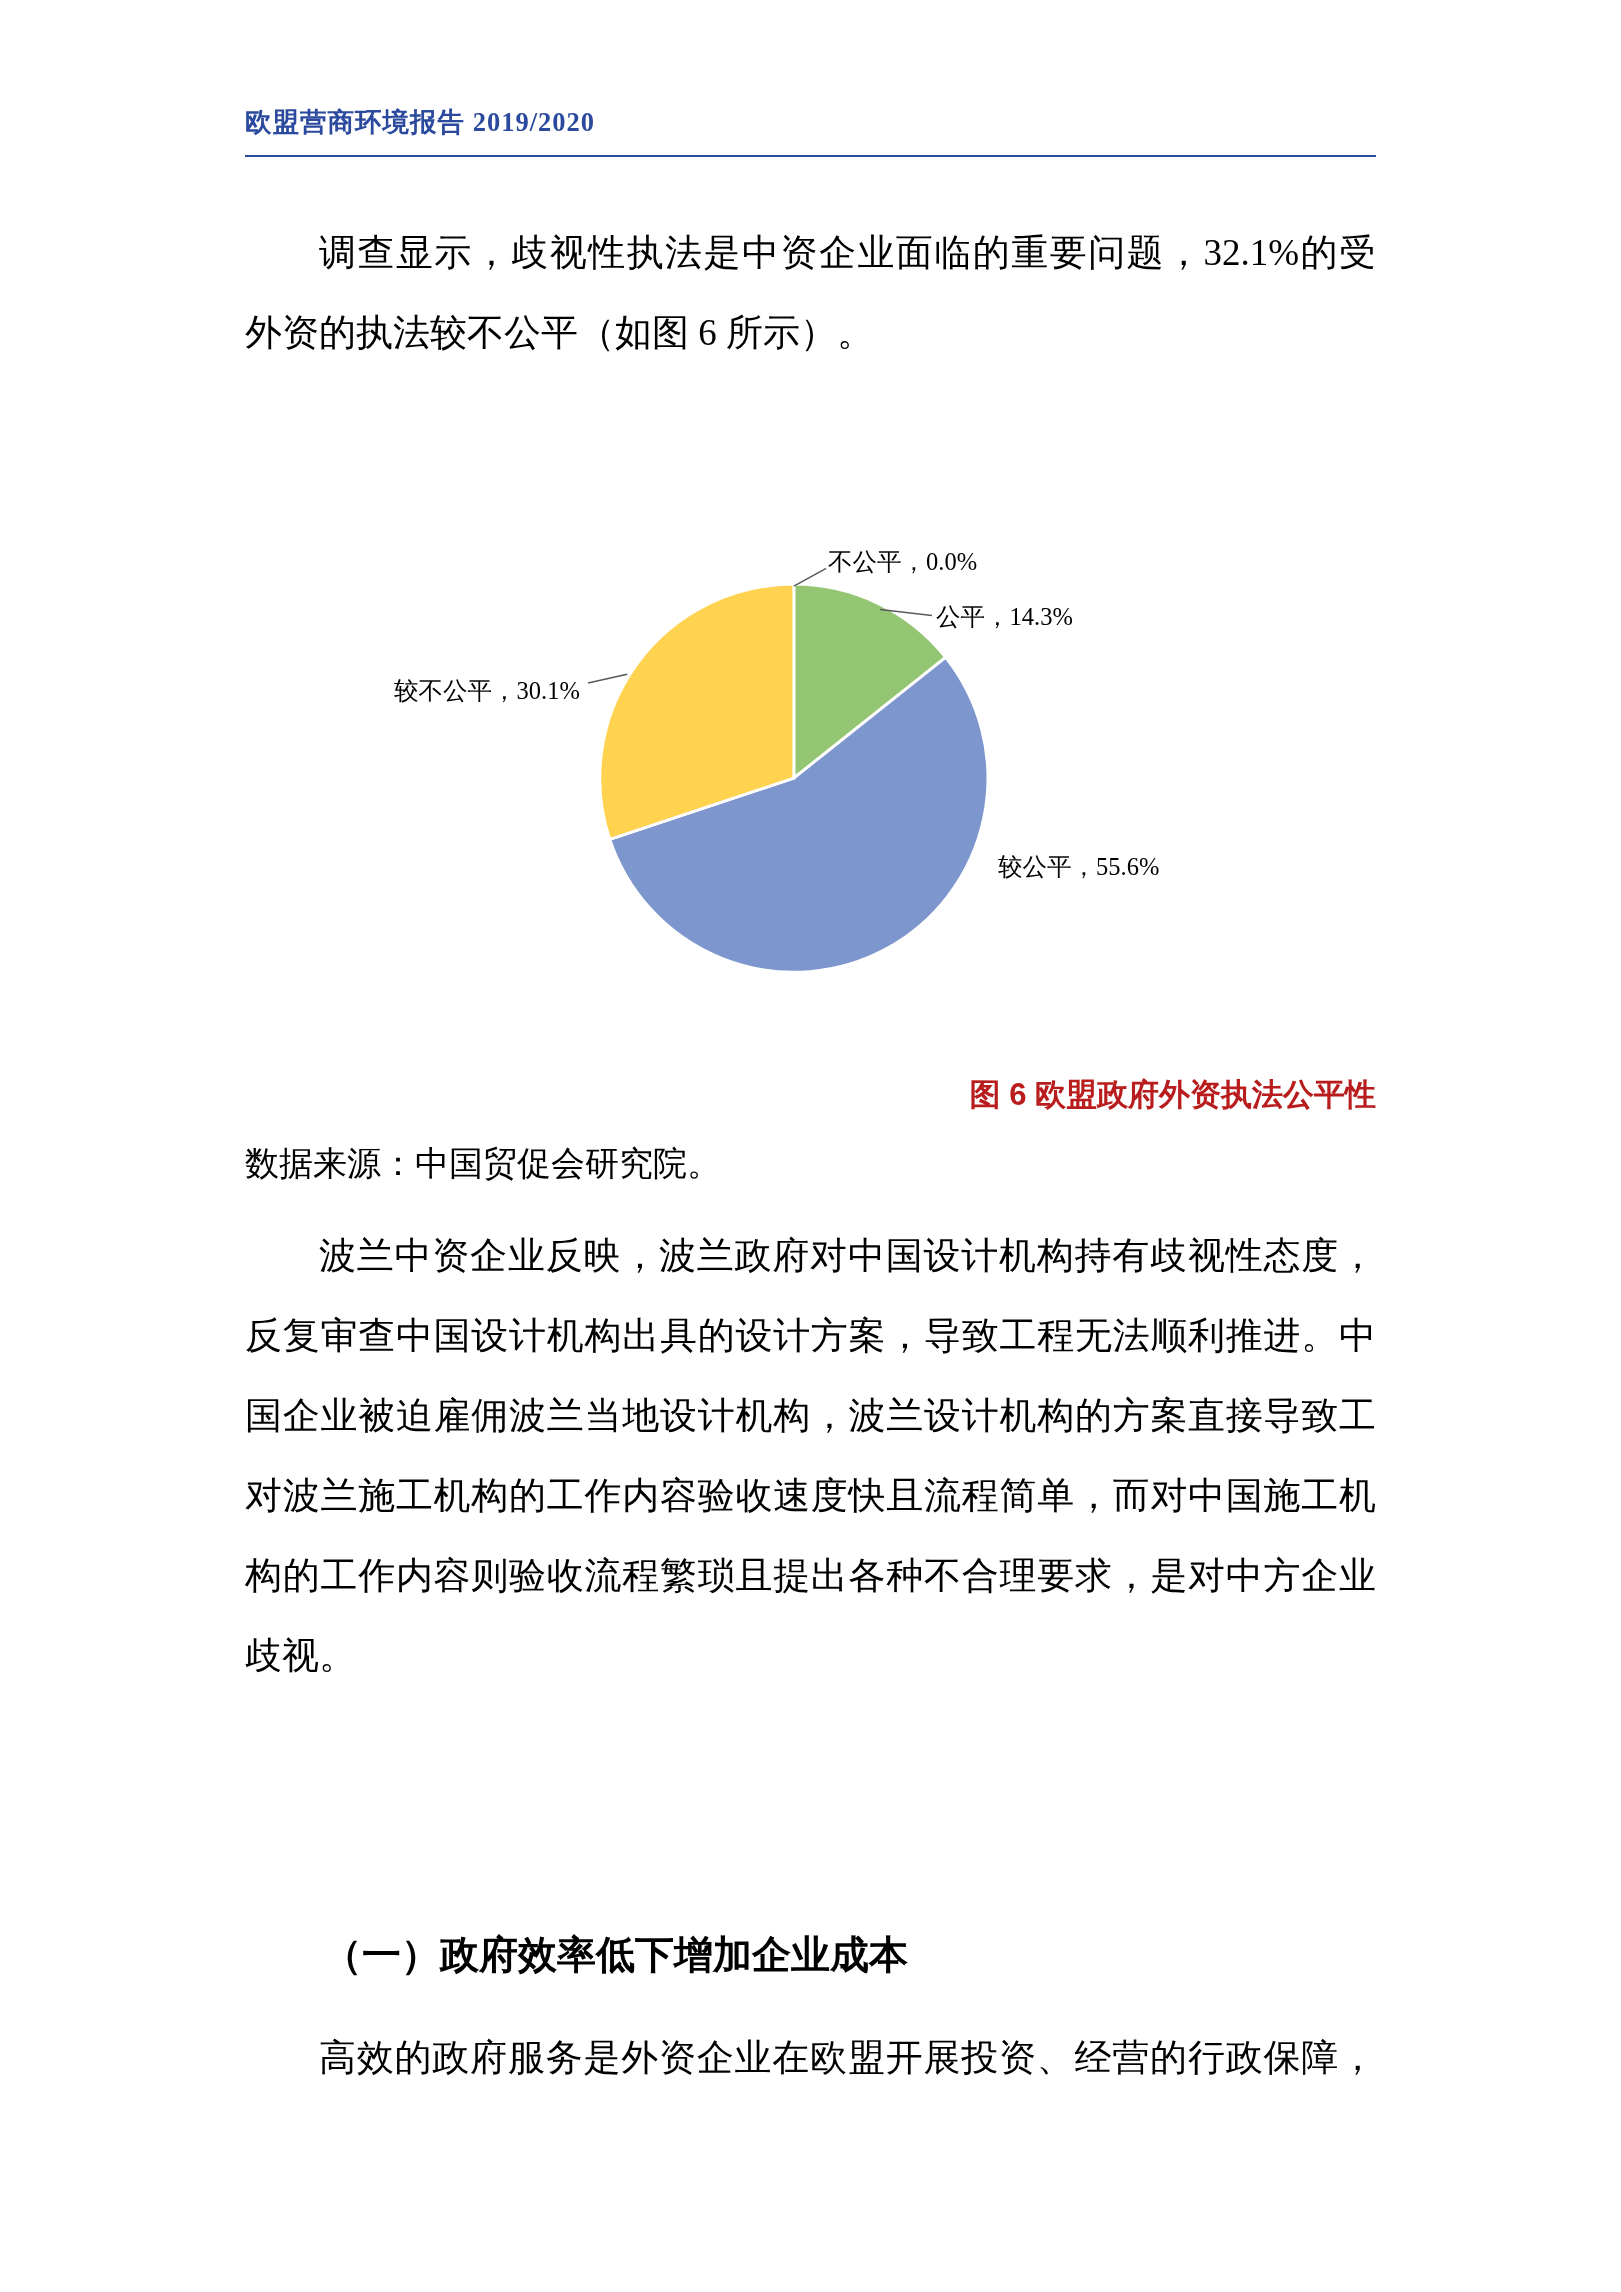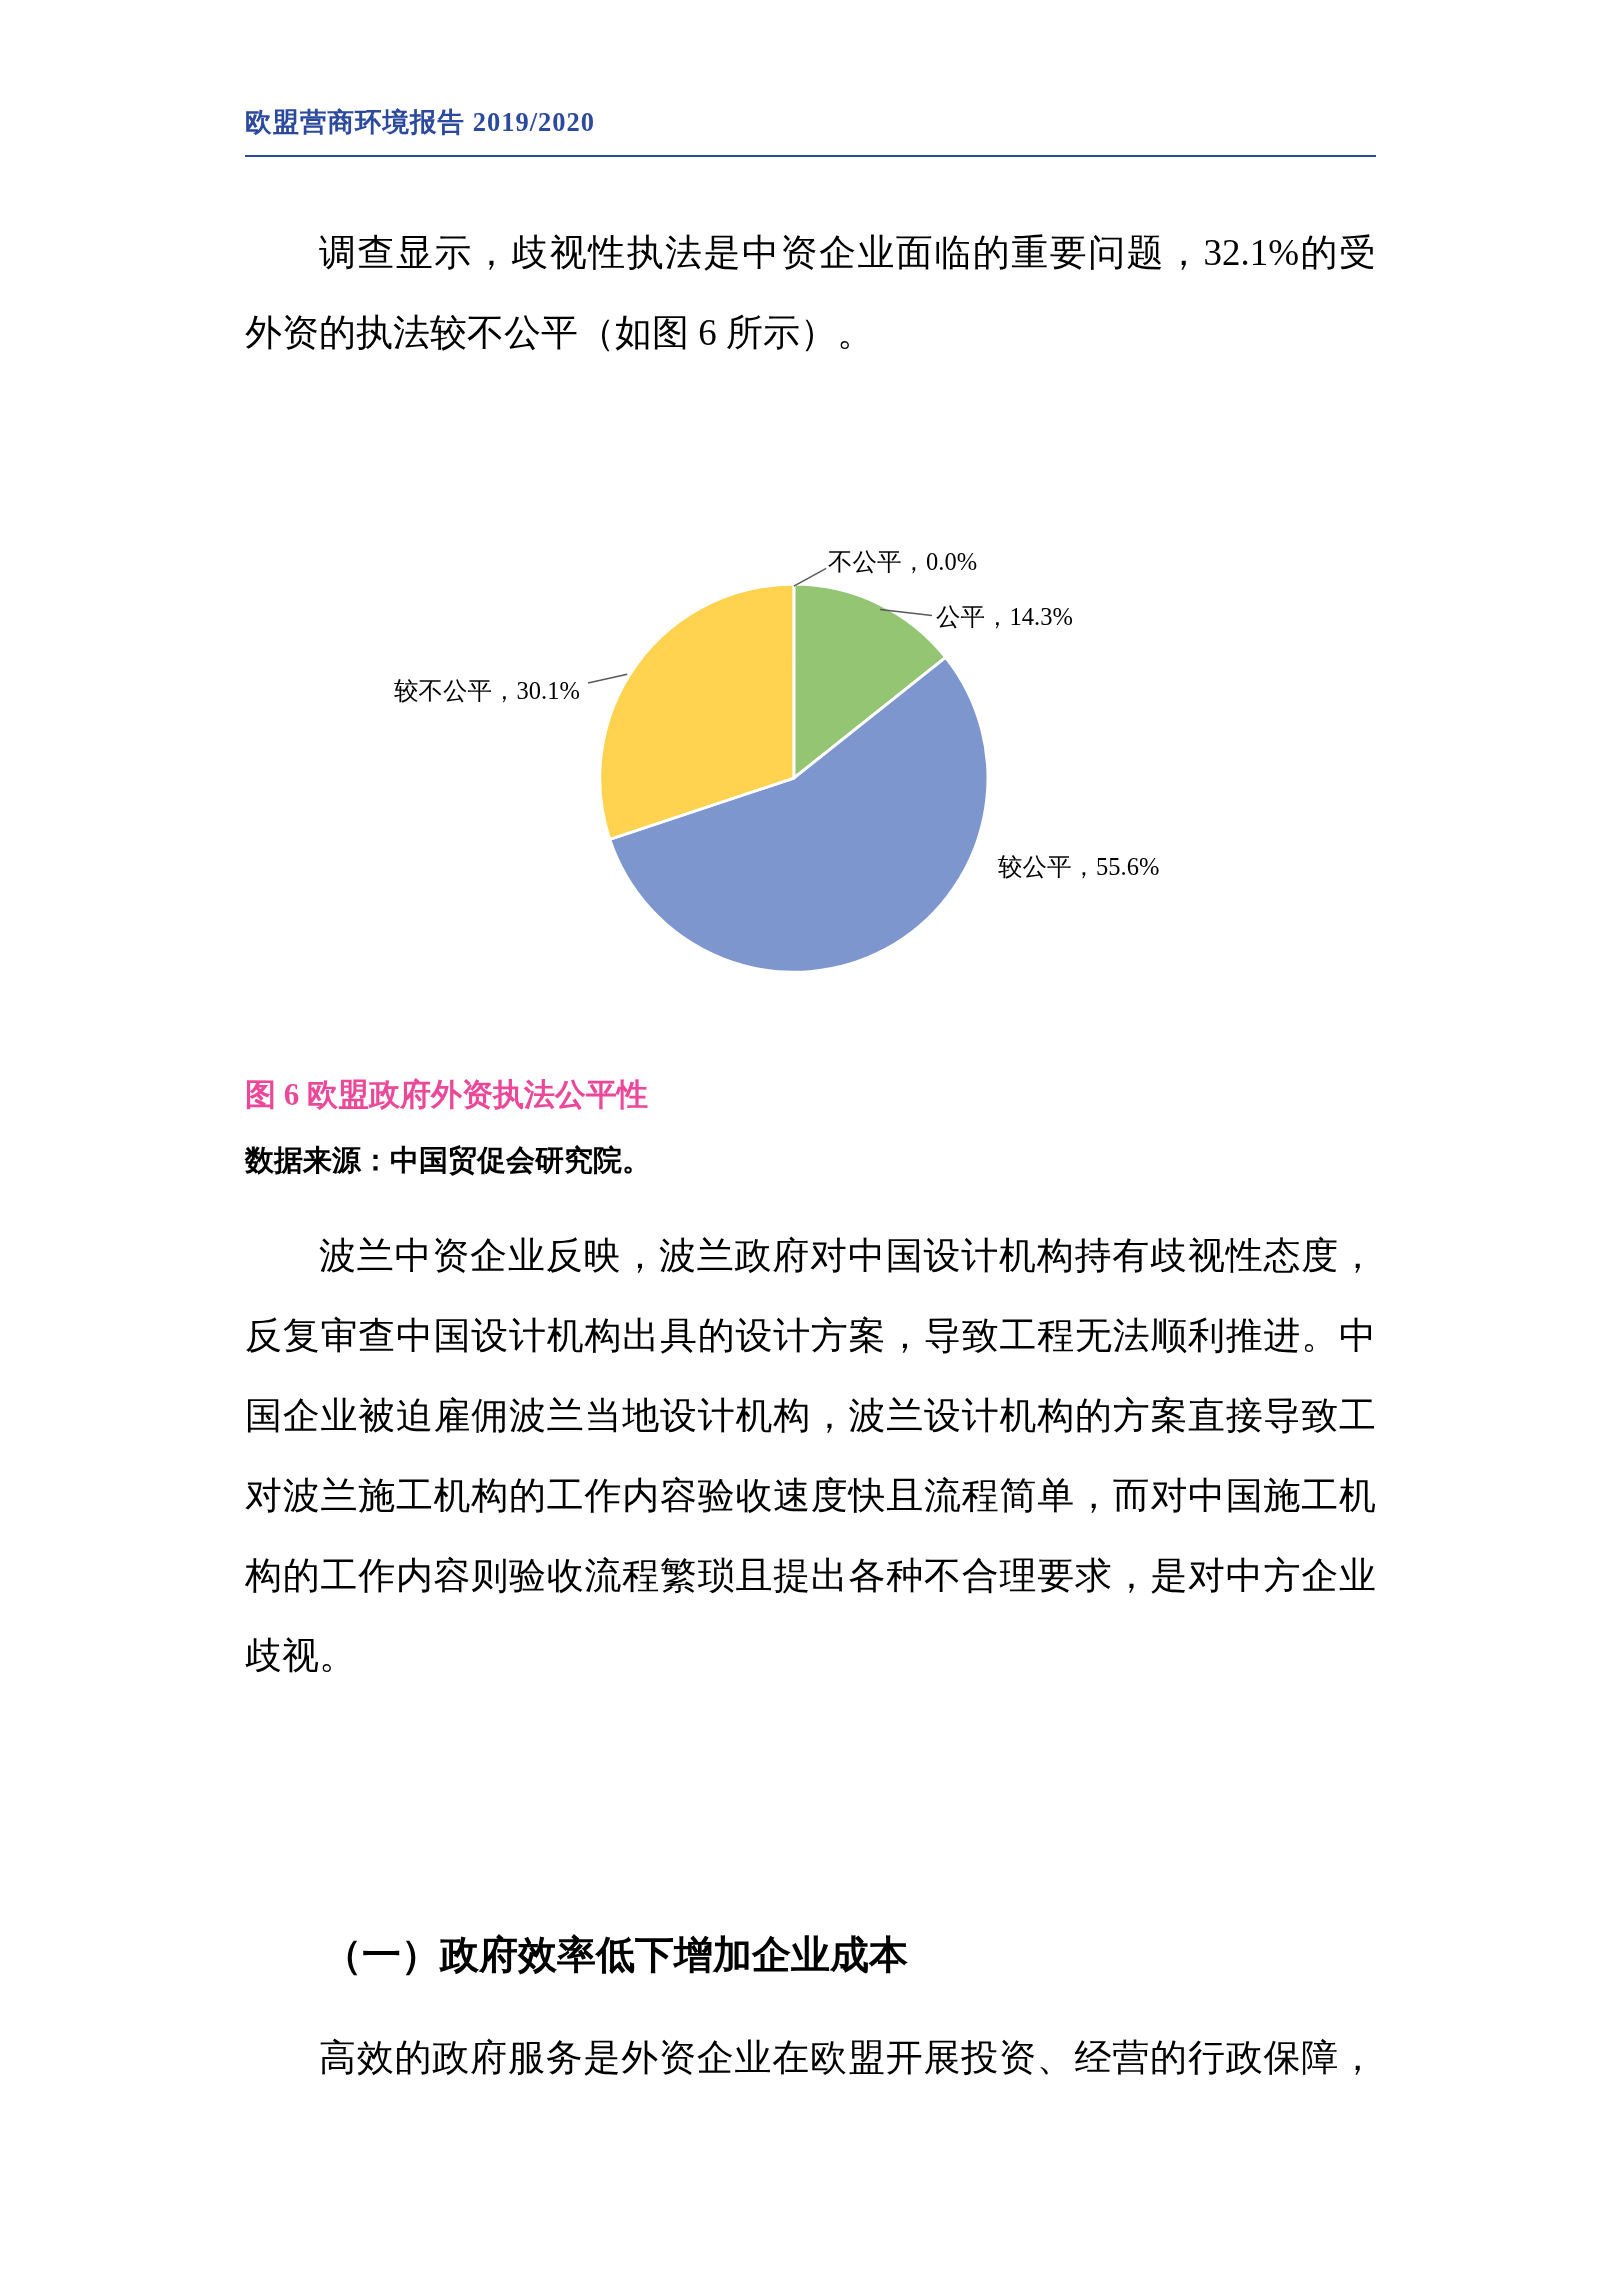--- a/index.html
+++ b/index.html
@@ -64,35 +64,34 @@
     font-size: 24.5px;
     color: #000000;
     white-space: nowrap;
     font-family: "Liberation Serif", "DejaVu Serif", serif;
   }
   .figure-caption {
     position: absolute;
     left: 245px;
     top: 1074px;
     width: 1131px;
-    text-align: left;
+    text-align: right;
     font-size: 31px;
     font-weight: bold;
-    font-family: Liberation Serif, serif;
-    color: #ec4899;
+    font-family: Liberation Sans, sans-serif;
+    color: #b91c1c;
   }
   .source-note {
     position: absolute;
     left: 245px;
     top: 1141px;
     width: 1131px;
-    font-size: 29px;
+    font-size: 34px;
     color: #000000;
     font-family: "Liberation Serif", "DejaVu Serif", serif;
-    font-weight: bold;
   }
   
   .h1, .h2 {
     position: absolute;
     left: 245px;
     width: 1131px;
     font-family: "Liberation Sans", "DejaVu Sans", sans-serif;
     font-weight: bold;
     font-size: 39px;
     line-height: 80px;

